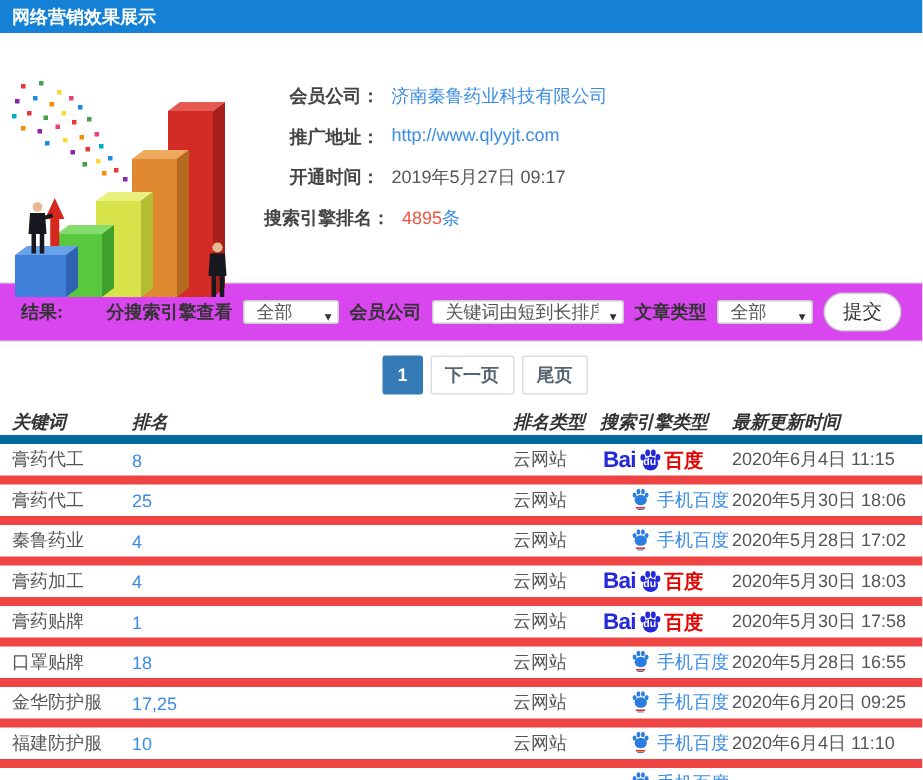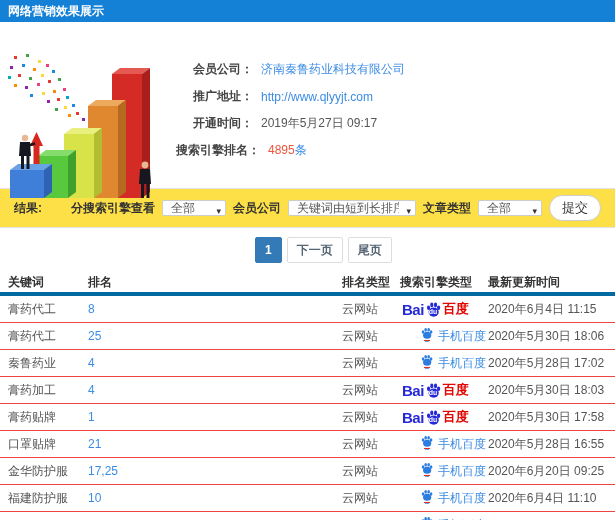--- a/index.html
+++ b/index.html
@@ -8,29 +8,29 @@
 
   
   .topbar { height:22px; background:var(--header-bg,#1581d6); color:#fff;
             display:flex; align-items:center; padding-left:8px;
             font-weight:bold; font-size:12px; }
 
   
   .info-section { position:relative; height:166px; background:#fff; }
   .clipart { position:absolute; left:0; top:28px; width:178px; height:158px; }
   .info-rows { padding:34px 0 0 168px; }
-  .info-row { display:flex; align-items:center; height:27px; }
+  .info-row { display:flex; align-items:flex-start; height:27px; }
   .info-label { width:85px; text-align:right; font-weight:bold; color:#444; }
   .info-value { margin-left:8px; }
   .link-blue { color:var(--link,#3b8ce4); text-decoration:none; cursor:pointer; }
   .val-dark { color:#555; }
   .val-red { color:var(--red,#f0543c); }
 
   
-  .filterbar { height:40px; background:#fde047; border-top:1px solid #e2e2e2;
+  .filterbar { height:40px; background:#d946ef; border-top:1px solid #e2e2e2;
                border-bottom:1px solid #e2e2e2; display:flex; align-items:center;
                padding:0 14px; }
   .result-label { font-weight:bold; }
   .filter-group { margin-left:auto; display:flex; align-items:center; gap:7px; }
   .filter-label { font-weight:bold; white-space:nowrap; }
   .select-wrap { position:relative; background:#fff; border:1px solid #ccc; border-radius:2px;
                  height:16px; display:flex; align-items:center; }
   .select-wrap select { appearance:none; -webkit-appearance:none; border:none; background:transparent;
                  height:22px; font-size:12px; color:#555; padding:0 16px 0 8px; width:100%; outline:none;
                  font-family:inherit; }
@@ -41,22 +41,22 @@
 
   
   .pager { height:44px; display:flex; align-items:center; padding-left:255px; gap:5px; }
   .page-btn { min-width:26px; height:26px; display:inline-flex; align-items:center; justify-content:center;
               padding:0 9px; border:1px solid #ddd; background:#fff; color:#566573; font-weight:bold;
               font-size:12px; border-radius:2px; cursor:pointer; font-family:inherit; }
   .page-btn.active { background:var(--active-page,#337ab7); border-color:var(--active-page,#337ab7); color:#fff; }
 
   
   .grid-row { display:grid; grid-template-columns:80px 254px 58px 88px auto; padding-left:8px; align-items:center; }
-  .thead { height:24px; font-weight:bold; color:#333; border-bottom:4px solid #0369a1; }
-  .trow { height:27px; border-bottom:1px solid #ef4444; color:#555; }
+  .thead { height:24px; font-weight:bold; color:#333; border-bottom:6px solid #0369a1;font-style:italic; }
+  .trow { height:27px; border-bottom:6px solid #ef4444; color:#555; }
   .cell-rank { color:var(--link,#3b8ce4); }
 
   
   .logo-baidu { display:inline-flex; align-items:center; padding-left:2px; cursor:pointer; }
   .logo-baidu .bai { color:var(--baidu-blue,#2529d8); font-size:15px; font-weight:bold; letter-spacing:-0.5px; }
   .paw-wrap { position:relative; width:17px; height:17px; margin:0 1px; display:inline-block; }
   .paw-wrap .du { position:absolute; left:4px; top:7px; font-style:normal; color:#fff;
                   font-size:7px; font-weight:bold; line-height:1; }
   .logo-baidu .bdu-cn { color:var(--baidu-red,#e10601); font-size:13px; font-weight:bold; }
   .logo-mbaidu { display:inline-flex; align-items:center; gap:4px; padding-left:20px; cursor:pointer; }
@@ -322,21 +322,21 @@
         </span>
         <b class="bdu-cn">百度</b>
       </span>
       
     </span>
     <span>2020年5月30日 17:58</span>
   </div>
 
   <div class="grid-row trow">
     <span>口罩贴牌</span>
-    <span class="cell-rank">21</span>
+    <span class="cell-rank">18</span>
     <span>云网站</span>
     <span>
       
       <span class="logo-mbaidu">
         <span>
           <svg width="14" height="15" viewBox="0 0 20 22">
             <ellipse cx="4.2" cy="7.4" rx="1.9" ry="2.6" fill="#2b7de0"></ellipse>
             <ellipse cx="8" cy="4" rx="1.9" ry="2.7" fill="#2b7de0"></ellipse>
             <ellipse cx="12.4" cy="4" rx="1.9" ry="2.7" fill="#2b7de0"></ellipse>
             <ellipse cx="16" cy="7.4" rx="1.9" ry="2.6" fill="#2b7de0"></ellipse>

